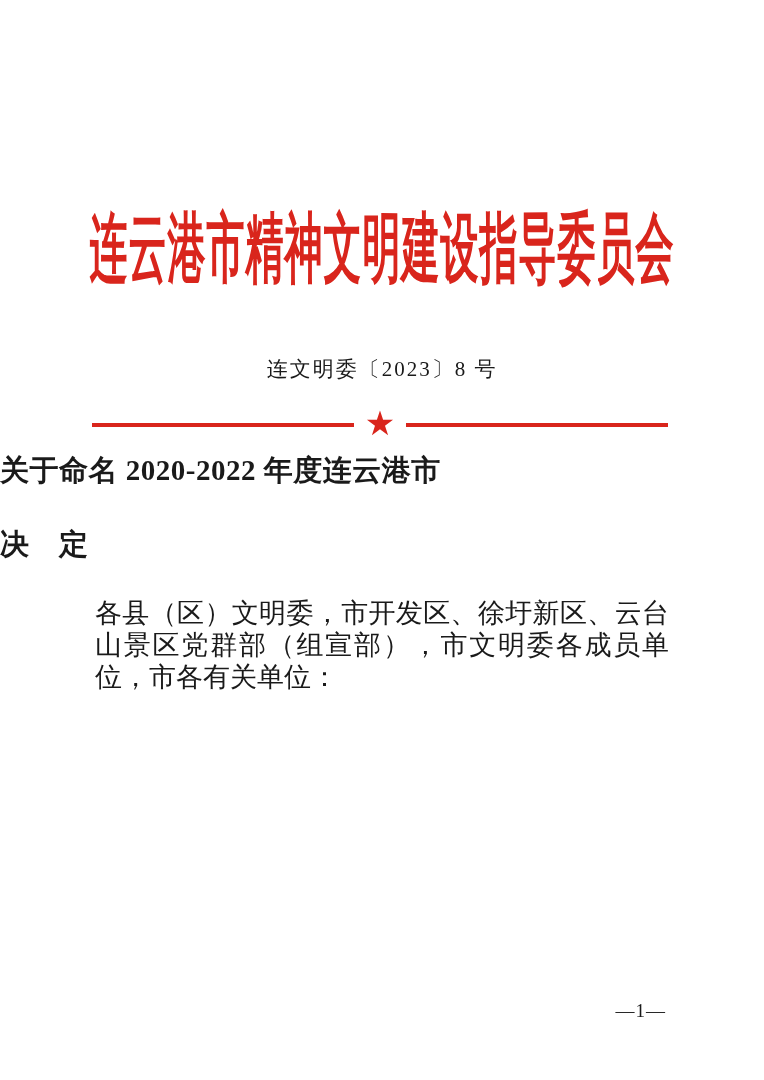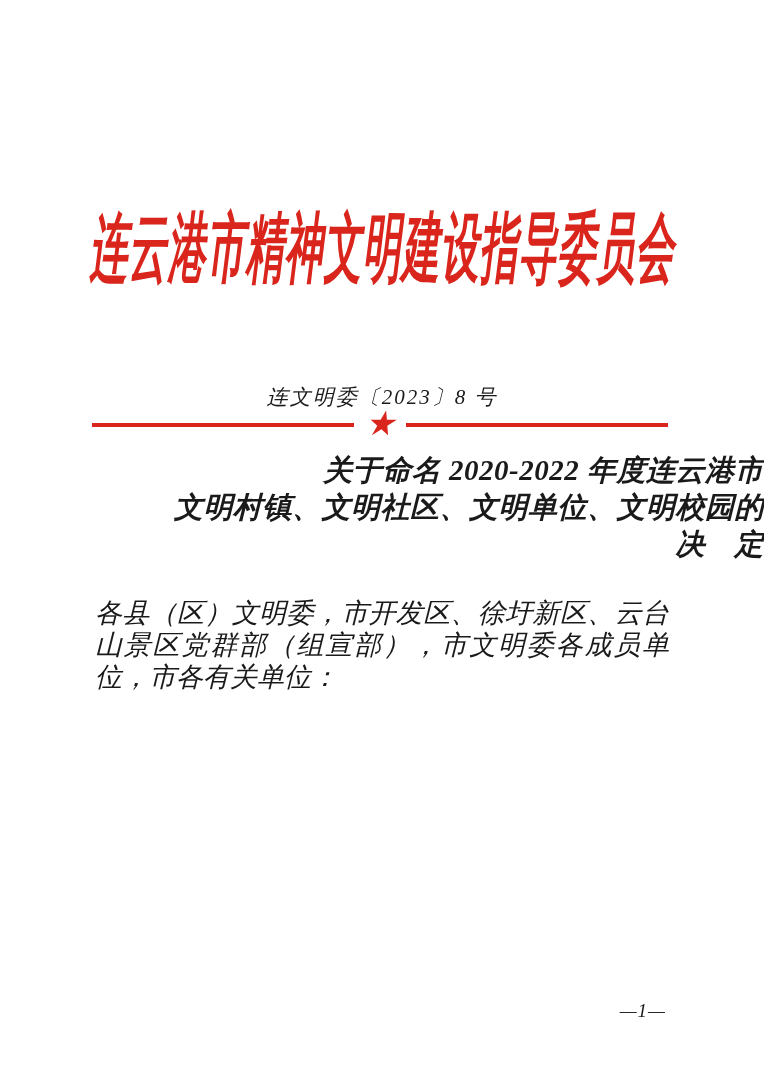--- a/index.html
+++ b/index.html
@@ -8,21 +8,20 @@
     background: #ffffff;
   }
   .page {
     position: relative;
     width: 764px;
     height: 1080px;
     background: #ffffff;
     overflow: hidden;
     font-family: "Liberation Serif", "DejaVu Serif", serif;
     color: #1a1a1a;
-    font-style: italic;
   }
   
   .red-title {
     position: absolute;
     top: 226px;
     left: 0;
     right: 0;
     text-align: center;
     font-size: 38px;
     line-height: 44px;
@@ -36,21 +35,20 @@
   
   .doc-number {
     position: absolute;
     top: 354px;
     left: 0;
     right: 0;
     text-align: center;
     font-size: 21px;
     line-height: 30px;
     letter-spacing: 2px;
-    margin-top: 28px;
   }
   
   .divider {
     position: absolute;
     top: 410px;
     left: 92px;
     right: 96px;
     height: 30px;
     display: flex;
     align-items: center;
@@ -66,21 +64,21 @@
     line-height: 30px;
     margin: 0 11px;
     transform: translateY(-1px);
   }
   
   .doc-title {
     position: absolute;
     top: 452px;
     left: 0;
     right: 0;
-    text-align: right;
+    text-align: left;
     font-weight: bold;
     font-size: 29px;
     line-height: 37px;
     margin: 0;
     letter-spacing: 0.5px;
   }
   
   .body-block {
     position: absolute;
     top: 598px;
@@ -117,21 +115,21 @@
   <div class="doc-number">连文明委〔2023〕8 号</div>
 
   <div class="divider">
     <span class="rule"></span>
     <span class="star">★</span>
     <span class="rule"></span>
   </div>
 
   <h1 class="doc-title">
     <span>关于命名 2020-2022 年度连云港市</span><br>
-    <span>文明村镇、文明社区、文明单位、文明校园的</span><br>
+    <br>
     <span>决　定</span>
   </h1>
 
   <div class="body-block">
     <p>各县（区）文明委，市开发区、徐圩新区、云台山景区党群部（组宣部），市文明委各成员单位，市各有关单位：</p>
   </div>
 
   <div class="page-footer">—1—</div>
 
 </div>

